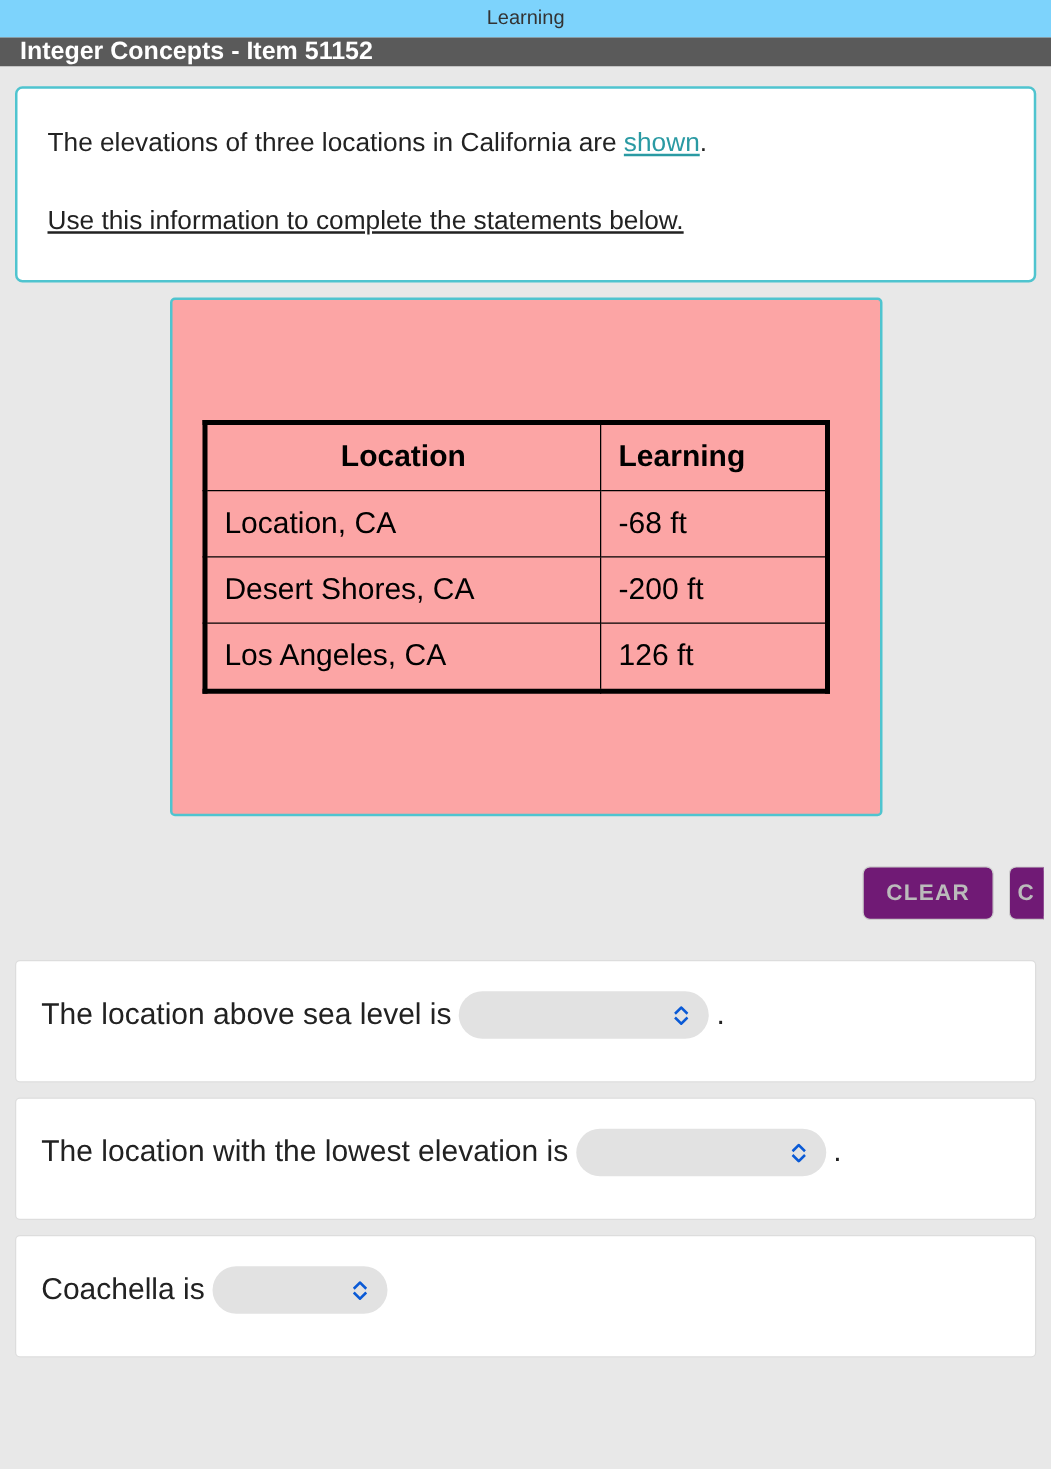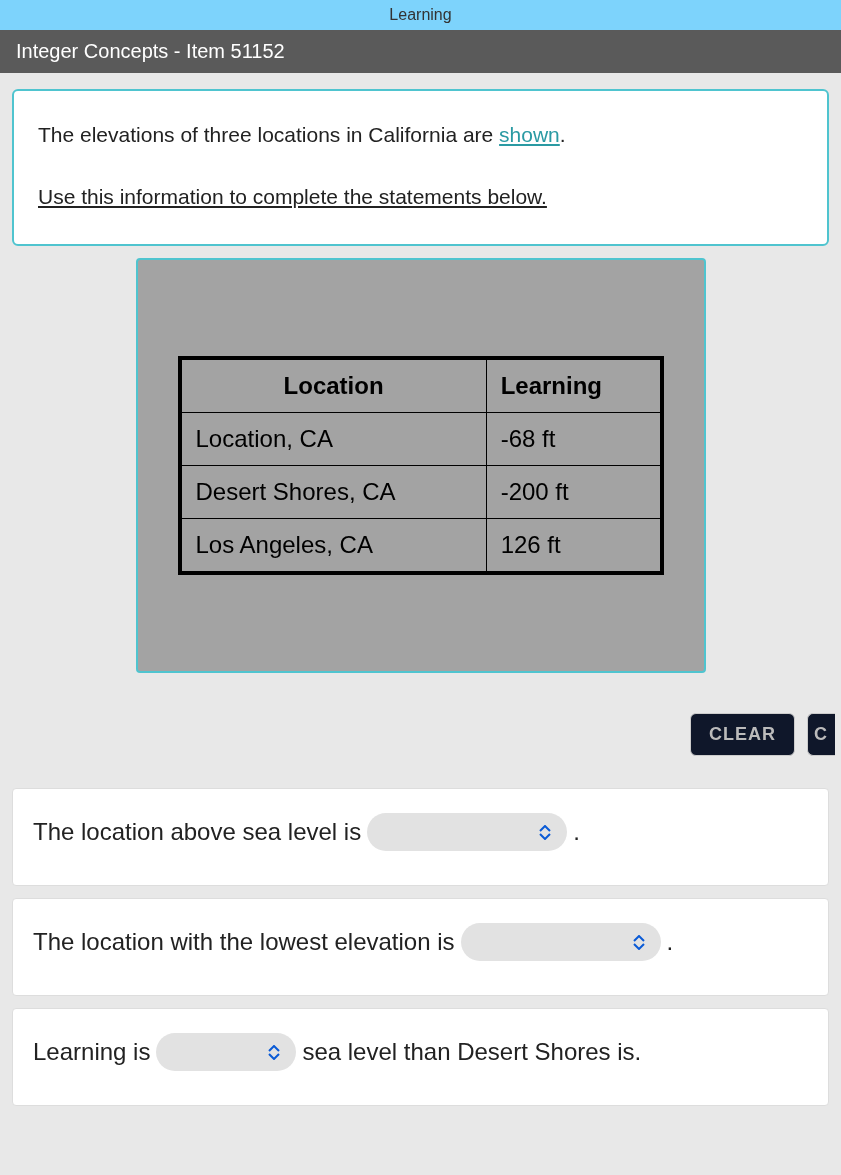--- a/index.html
+++ b/index.html
@@ -13,48 +13,48 @@
       background: #7dd3fc;
       text-align: center;
       padding: 6px 0;
       font-size: 16px;
       font-weight: 500;
       color: #333;
     }
     .title-bar {
       background: #5a5a5a;
       color: #fff;
-      padding: 10px 16px;
+      padding: 0 16px;
       font-size: 20px;
-      font-weight: normal;
+      font-weight: bold;
     }
     .question-box {
       background: #fff;
       border: 2px solid #4fc4cf;
       border-radius: 6px;
       margin: 16px 12px 0 12px;
       padding: 28px 24px 32px 24px;
       font-size: 21px;
       color: #222;
       line-height: 1.5;
     }
     .question-box p { margin-bottom: 30px; }
     .question-box p:last-child { margin-bottom: 0; text-decoration: underline; }
     .link { color: #2a9aa3; text-decoration: underline; }
     .content-area {
       margin: 12px 12px 0 12px;
       position: relative;
     }
     .table-card {
-      background: #a3a3a3;
+      background: #fca5a5;
       border: 2px solid #4fc4cf;
       border-radius: 4px;
       width: 570px;
       margin: 0 auto;
-      padding: 96px 40px 96px 40px;
+      padding: 96px 40px 96px 24px;
     }
     table.elev {
       border-collapse: collapse;
       border: 4px solid #000;
       width: 100%;
       font-size: 24px;
     }
     table.elev th, table.elev td {
       border: 1px solid #000;
       padding: 12px 14px;
@@ -65,21 +65,21 @@
     }
     table.elev th:first-child { text-align: center; }
     .buttons-row {
       display: flex;
       justify-content: flex-end;
       gap: 12px;
       padding: 40px 0 20px 0;
       margin-right: -6px;
     }
     .btn {
-      background: #0f172a;
+      background: #701a75;
       border: 1px solid #ccc;
       border-radius: 6px;
       color: #bbb;
       font-size: 18px;
       font-weight: 600;
       letter-spacing: 1px;
       padding: 10px 18px;
       cursor: pointer;
     }
     .btn-partial {
@@ -200,25 +200,24 @@
         </svg>
       <svg width="12" height="7" viewBox="0 0 12 7">
           <path d="M1 1 L6 6 L11 1" fill="none" stroke="#0a5ad6" stroke-width="2"></path>
         </svg>
     </span>
   </span>
   <span>.</span>
 </div>
 
 <div class="statement-box">
-  <span>Learning is</span>
+  <span>Coachella is</span>
   <span class="dropdown narrow">
     <span class="chev">
       <svg width="12" height="7" viewBox="0 0 12 7">
           <path d="M1 6 L6 1 L11 6" fill="none" stroke="#0a5ad6" stroke-width="2"></path>
         </svg>
       <svg width="12" height="7" viewBox="0 0 12 7">
           <path d="M1 1 L6 6 L11 1" fill="none" stroke="#0a5ad6" stroke-width="2"></path>
         </svg>
     </span>
   </span>
-  <span>sea level than Desert Shores is.</span>
 </div>
 
 </body></html>

